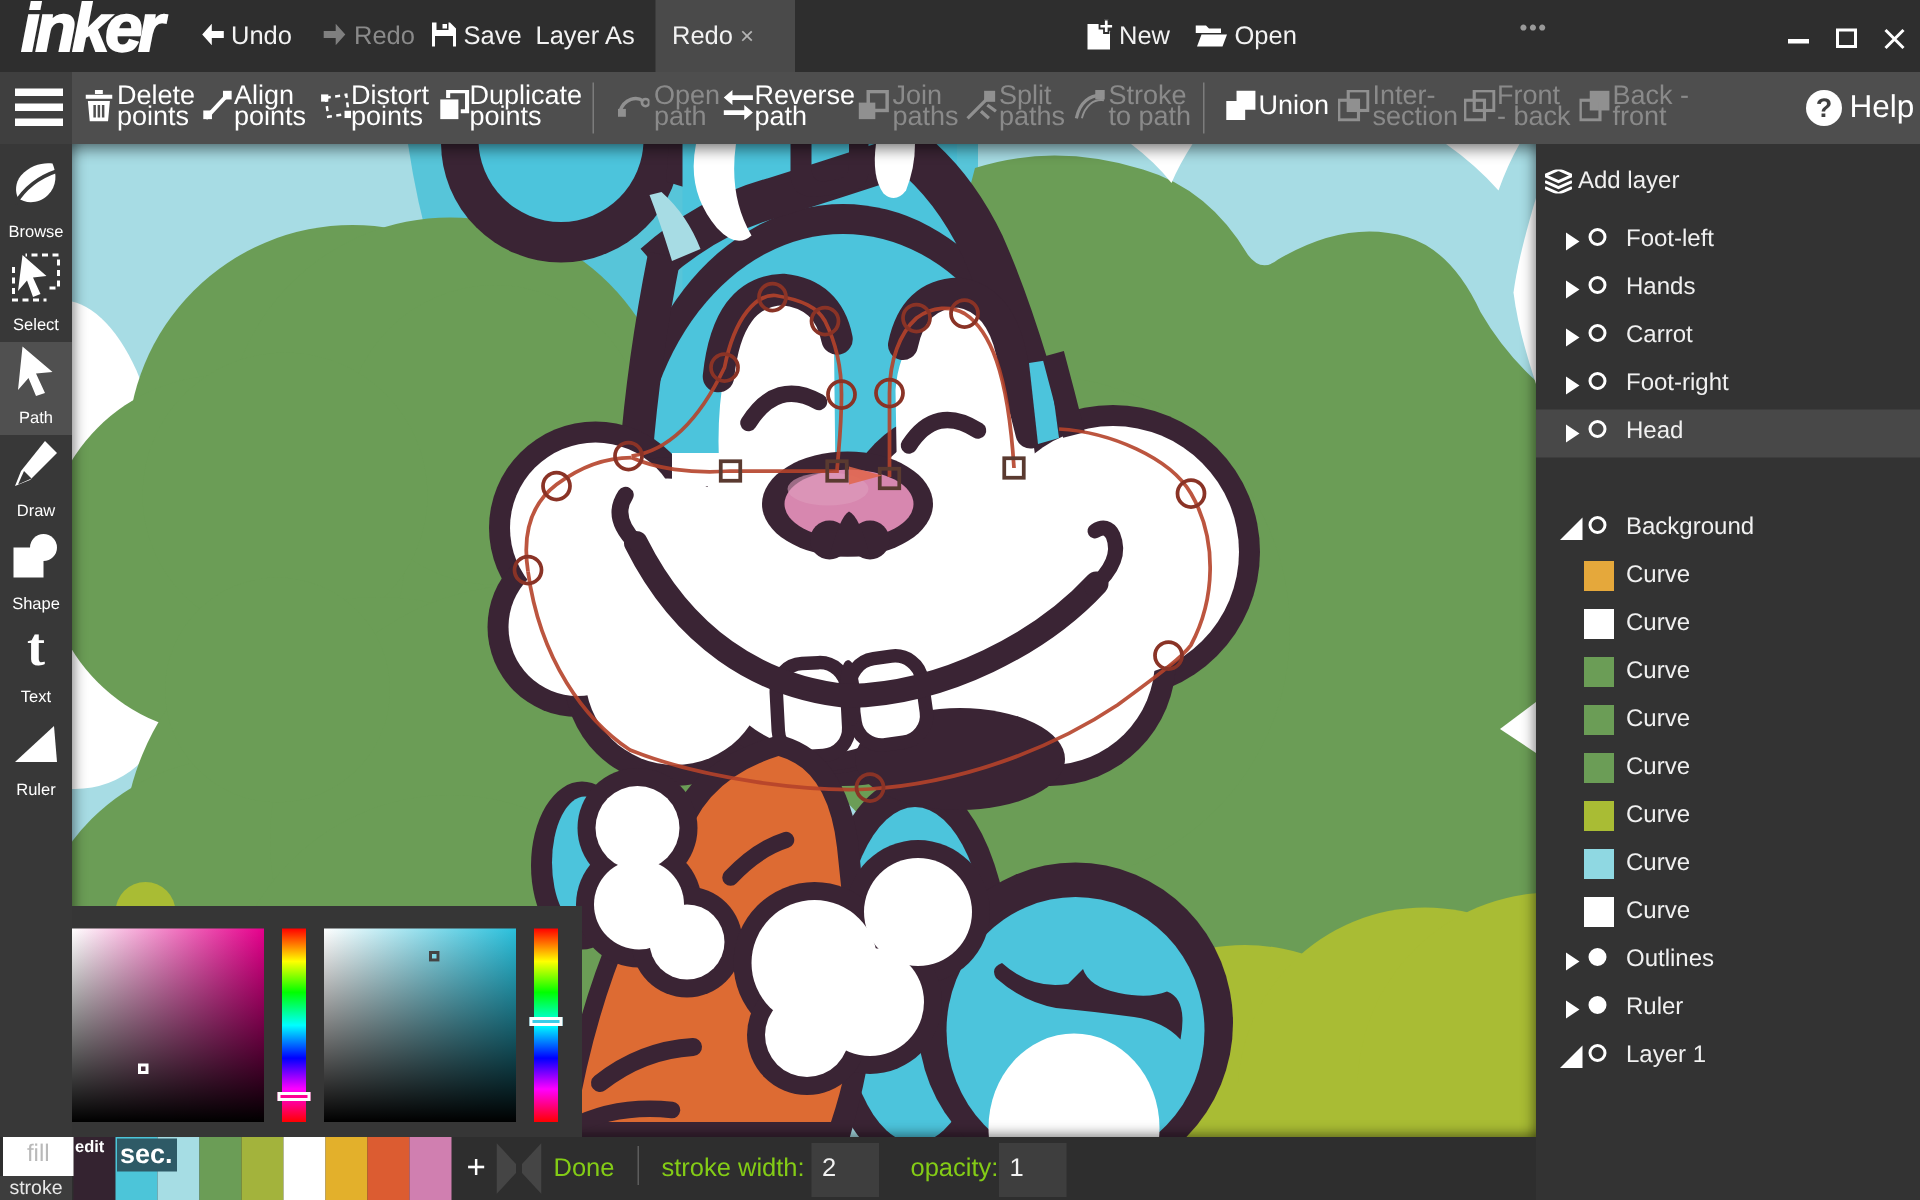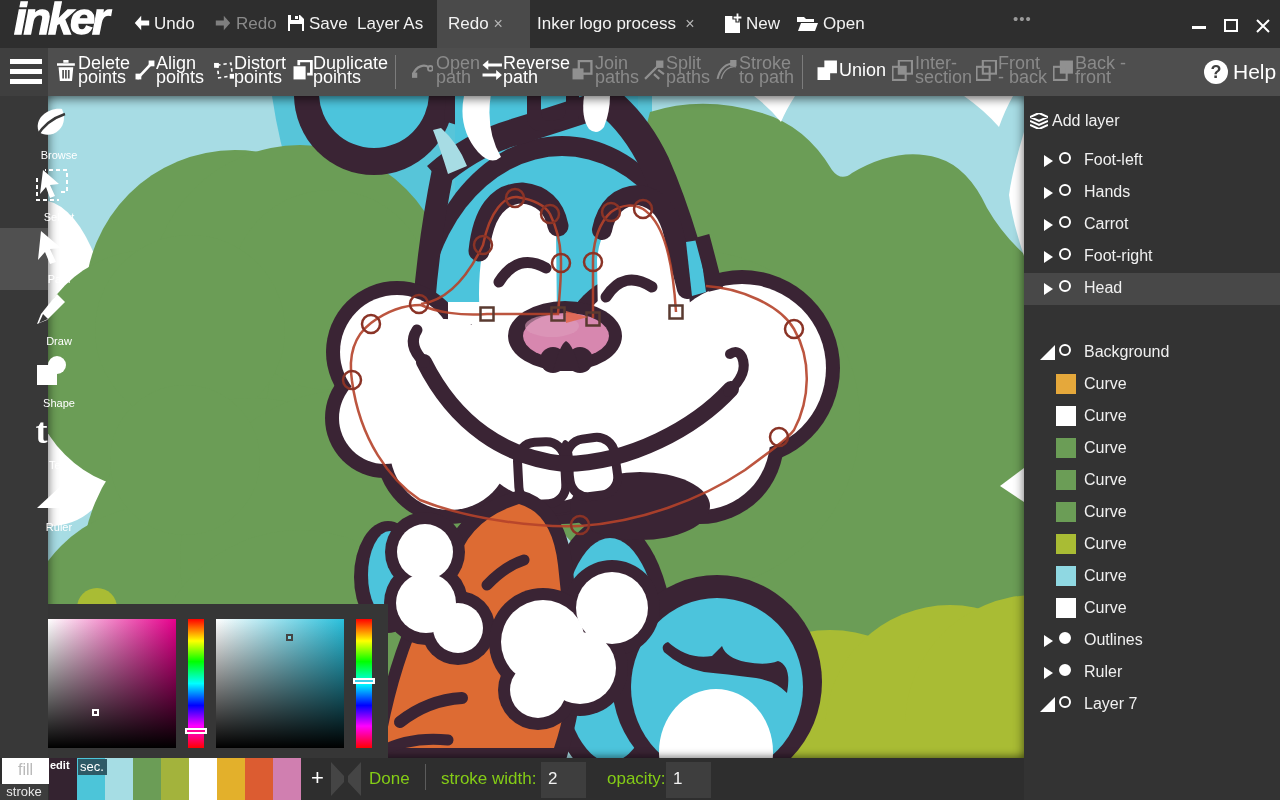--- a/index.html
+++ b/index.html
@@ -18,21 +18,21 @@
 
 .winbtn { position:absolute; color:#fff; }
 
 #toolbar2 { position:absolute; left:0; top:48px; width:1280px; height:48px; background:#4e4e4e; }
 #hamb { position:absolute; left:0; top:48px; width:48px; height:48px; background:#3f3f3f; }
 #hamb div { position:absolute; left:10px; width:32px; height:5px; background:#fff; }
 .tbtn { position:absolute; top:56px; font-size:18px; line-height:14px; color:#fff; white-space:nowrap; }
 .tsep { position:absolute; top:55px; width:1px; height:34px; background:#7c7c7c; }
 
 #sidebar { position:absolute; left:0; top:96px; width:48px; height:704px; background:#383838; }
-.tool { position:absolute; left:0; width:48px; height:62px; text-align:center; color:#fff;padding-left:35px; }
+.tool { position:absolute; left:0; width:48px; height:62px; text-align:center; color:#fff; }
 .tool .lbl { position:absolute; bottom:5px; width:48px; font-size:11px; }
 .toolsel { background:#505050; }
 
 #rpanel { position:absolute; left:1024px; top:96px; width:256px; height:715px; background:#333333; color:#f0f0f0; font-size:16px; }
 .lrow { position:absolute; left:0; width:256px; height:32px; }
 .lrow .txt { position:absolute; left:60px; top:6px; }
 .tri { position:absolute; left:20px; top:10px; width:0; height:0; border-left:9px solid #fff; border-top:6px solid transparent; border-bottom:6px solid transparent; }
 .triexp { position:absolute; left:16px; top:8px; width:0; height:0; border-left:15px solid transparent; border-bottom:15px solid #fff; }
 .circ { position:absolute; left:35px; top:7px; width:12px; height:12px; border:2.5px solid #fff; border-radius:50%; }
 .circf { background:#fff; }
@@ -212,21 +212,20 @@
       </svg>
     <div class="menuitem disabled" style="left:236px">Redo</div>
     <svg class="abs" style="left:287px;top:14px" width="18" height="18" viewBox="0 0 18 18">
         <path d="M1 1 H13 L17 5 V17 H1 Z M4 1 V6 H12 V1 Z M3 10 H15 V17 H3 Z" fill="#fff" fill-rule="evenodd"></path>
         <rect x="8" y="2" width="3" height="3" fill="#fff"></rect>
       </svg>
     <div class="menuitem" style="left:309px">Save</div>
     <div class="menuitem" style="left:357px">Layer As</div>
     <div class="tab" style="left:437px;width:93px;background:#4a4a4a;text-align:left">
       <span style="margin-left:11px">Redo</span> <span class="tabx">×</span></div>
-    <div class="tab" style="left:537px">Inker logo process&nbsp; <span class="tabx">×</span></div>
     <svg class="abs" style="left:723px;top:13px" width="20" height="21" viewBox="0 0 20 21">
         <path d="M2 3 H12 L17 8 V20 H2 Z" fill="#fff"></path>
         <path d="M13 0 h3 v3 h3 v3 h-3 v3 h-3 V6 h-3 V3 h3 Z" fill="#fff" stroke="#2e2e2e" stroke-width="1.2"></path>
       </svg>
     <div class="menuitem" style="left:746px">New</div>
     <svg class="abs" style="left:797px;top:15px" width="21" height="17" viewBox="0 0 21 17">
         <path d="M0 2 h7 l2 2 h8 v3 h-17 Z" fill="#fff"></path>
         <path d="M1 16 L4 8 H21 L18 16 Z" fill="#fff"></path>
       </svg>
     <div class="menuitem" style="left:823px">Open</div>
@@ -446,36 +445,36 @@
       <div class="txt">Outlines</div>
     </div>
     <div class="lrow" style="top:561px">
       <div class="tri"></div>
       <div class="circ circf"></div>
       <div class="txt">Ruler</div>
     </div>
     <div class="lrow" style="top:593px">
       <div class="triexp"></div>
       <div class="circ"></div>
-      <div class="txt">Layer 7</div>
+      <div class="txt">Layer 1</div>
     </div>
   </div>
 
   <div id="bottombar">
     <div class="bsw" style="left:49px;background:#342330"></div>
     <div class="bsw" style="left:77px;background:#4cc5d9"></div>
     <div class="bsw" style="left:105px;background:#a6dde4"></div>
     <div class="bsw" style="left:133px;background:#6b9d56"></div>
     <div class="bsw" style="left:161px;background:#a3b33c"></div>
     <div class="bsw" style="left:189px;background:#ffffff"></div>
     <div class="bsw" style="left:217px;background:#e3b02b"></div>
     <div class="bsw" style="left:245px;background:#dc5c31"></div>
     <div class="bsw" style="left:273px;background:#d07fb0"></div>
     <div class="abs" style="left:50px;top:1px;font-size:11px;font-weight:bold;color:#fff">edit</div>
-    <div class="abs" style="left:78px;top:1px;font-size:13px;font-weight:normal;color:#fff;background:#2e5a66;padding:0 3px 1px 2px">sec.</div>
+    <div class="abs" style="left:78px;top:1px;font-size:18px;font-weight:bold;color:#fff;background:#2e5a66;padding:0 3px 1px 2px">sec.</div>
     <div class="abs" style="left:311px;top:7px;font-size:22px;color:#fff">+</div>
     <svg class="abs" style="left:331px;top:4px" width="30" height="34" viewBox="0 0 30 34">
         <path d="M0 0 L13 14 L13 20 L0 34 Z M30 0 L17 14 L17 20 L30 34 Z" fill="#454545"></path>
       </svg>
     <div class="btxt" style="left:369px">Done</div>
     <div class="abs" style="left:425px;top:6px;width:1px;height:26px;background:#5c5c5c"></div>
     <div class="btxt" style="left:441px">stroke width:</div>
     <div class="bbox" style="left:541px;width:45px">2</div>
     <div class="btxt" style="left:607px">opacity:</div>
     <div class="bbox" style="left:666px;width:45px">1</div>

